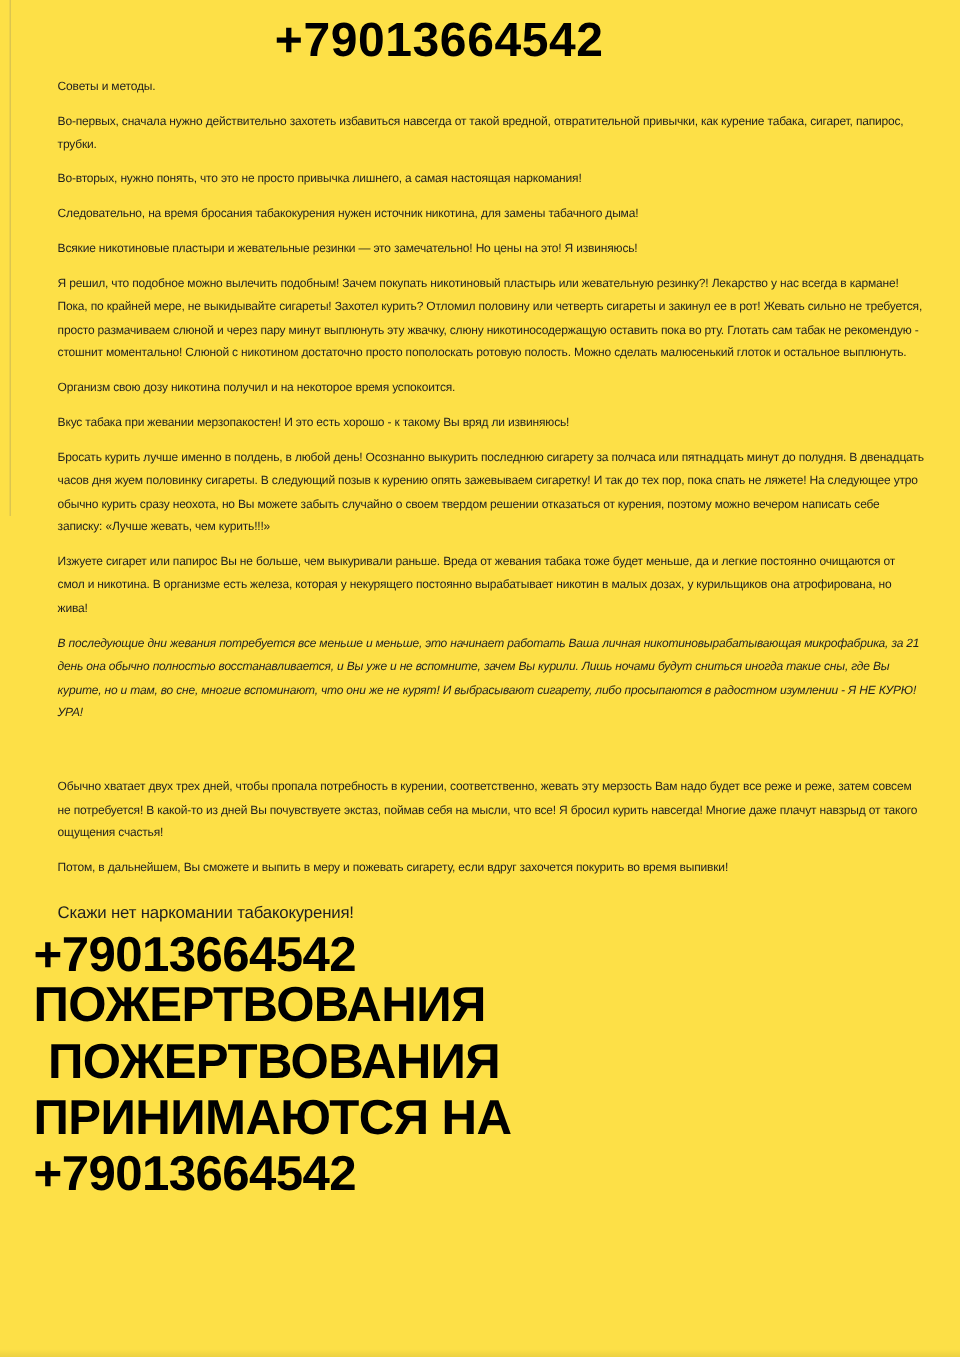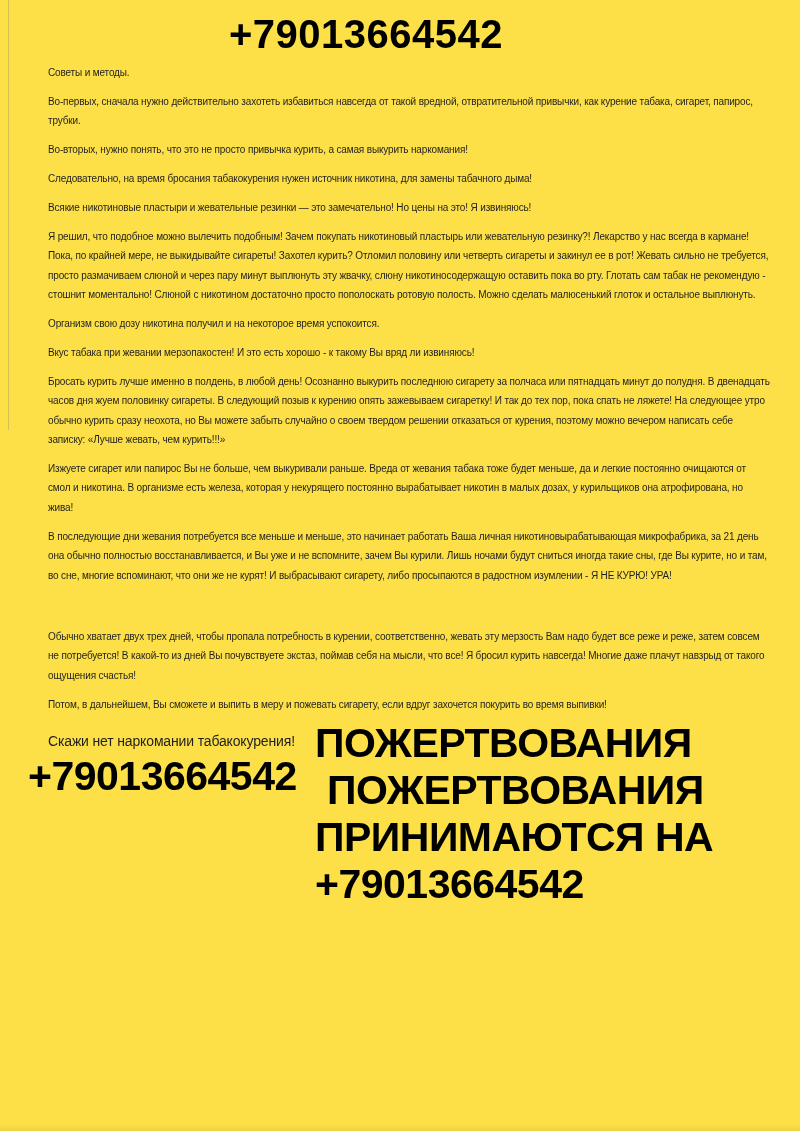--- a/index.html
+++ b/index.html
@@ -53,27 +53,29 @@
   .para {
     font-size: 10px;
     line-height: 19.4px;
     letter-spacing: -0.15px;
     margin-bottom: 9.5px;
     color: #1f1f1f;
     text-rendering: optimizeLegibility;
   }
   .para.extra-space {
     margin-bottom: 42px;
+    font-style: italic;
   }
   .footer {
     position: relative;
     display: flex;
     align-items: flex-start;
     padding-left: 28px;
     margin-top: 2px;
+    flex-direction: column;
   }
   .footer-left {
     flex: none;
     width: 287px;
   }
   .footer-slogan {
     font-size: 14px;
     letter-spacing: -0.15px;
     color: #1f1f1f;
     padding-left: 20px;
@@ -105,21 +107,21 @@
 
 <div class="page">
   <div class="left-scan-line"></div>
 
   <div class="doc">
 
     <div class="header-phone">+79013664542</div>
 
     <p class="para">Советы и методы.</p>
     <p class="para">Во-первых, сначала нужно действительно захотеть избавиться навсегда от такой вредной, отвратительной привычки, как курение табака, сигарет, папирос, трубки.</p>
-    <p class="para">Во-вторых, нужно понять, что это не просто привычка курить, а самая выкурить наркомания!</p>
+    <p class="para">Во-вторых, нужно понять, что это не просто привычка лишнего, а самая настоящая наркомания!</p>
     <p class="para">Следовательно, на время бросания табакокурения нужен источник никотина, для замены табачного дыма!</p>
     <p class="para">Всякие никотиновые пластыри и жевательные резинки — это замечательно! Но цены на это! Я извиняюсь!</p>
     <p class="para">Я решил, что подобное можно вылечить подобным! Зачем покупать никотиновый пластырь или жевательную резинку?! Лекарство у нас всегда в кармане! Пока, по крайней мере, не выкидывайте сигареты! Захотел курить? Отломил половину или четверть сигареты и закинул ее в рот! Жевать сильно не требуется, просто размачиваем слюной и через пару минут выплюнуть эту жвачку, слюну никотиносодержащую оставить пока во рту. Глотать сам табак не рекомендую - стошнит моментально! Слюной с никотином достаточно просто пополоскать ротовую полость. Можно сделать малюсенький глоток и остальное выплюнуть.</p>
     <p class="para">Организм свою дозу никотина получил и на некоторое время успокоится.</p>
     <p class="para">Вкус табака при жевании мерзопакостен! И это есть хорошо - к такому Вы вряд ли извиняюсь!</p>
     <p class="para">Бросать курить лучше именно в полдень, в любой день! Осознанно выкурить последнюю сигарету за полчаса или пятнадцать минут до полудня. В двенадцать часов дня жуем половинку сигареты. В следующий позыв к курению опять зажевываем сигаретку! И так до тех пор, пока спать не ляжете! На следующее утро обычно курить сразу неохота, но Вы можете забыть случайно о своем твердом решении отказаться от курения, поэтому можно вечером написать себе записку: «Лучше жевать, чем курить!!!»</p>
     <p class="para">Изжуете сигарет или папирос Вы не больше, чем выкуривали раньше. Вреда от жевания табака тоже будет меньше, да и легкие постоянно очищаются от смол и никотина. В организме есть железа, которая у некурящего постоянно вырабатывает никотин в малых дозах, у курильщиков она атрофирована, но жива!</p>
     <p class="para extra-space">В последующие дни жевания потребуется все меньше и меньше, это начинает работать Ваша личная никотиновырабатывающая микрофабрика, за 21 день она обычно полностью восстанавливается, и Вы уже и не вспомните, зачем Вы курили. Лишь ночами будут сниться иногда такие сны, где Вы курите, но и там, во сне, многие вспоминают, что они же не курят! И выбрасывают сигарету, либо просыпаются в радостном изумлении - Я НЕ КУРЮ! УРА!</p>
     <p class="para">Обычно хватает двух трех дней, чтобы пропала потребность в курении, соответственно, жевать эту мерзость Вам надо будет все реже и реже, затем совсем не потребуется! В какой-то из дней Вы почувствуете экстаз, поймав себя на мысли, что все! Я бросил курить навсегда! Многие даже плачут навзрыд от такого ощущения счастья!</p>
     <p class="para">Потом, в дальнейшем, Вы сможете и выпить в меру и пожевать сигарету, если вдруг захочется покурить во время выпивки!</p>

